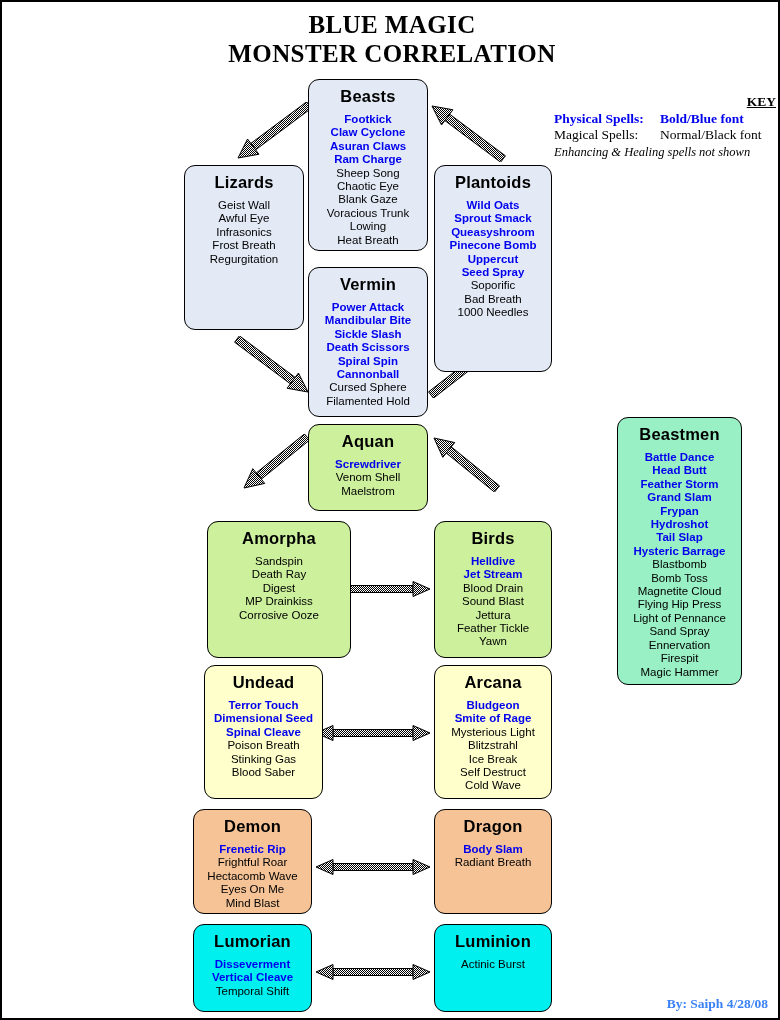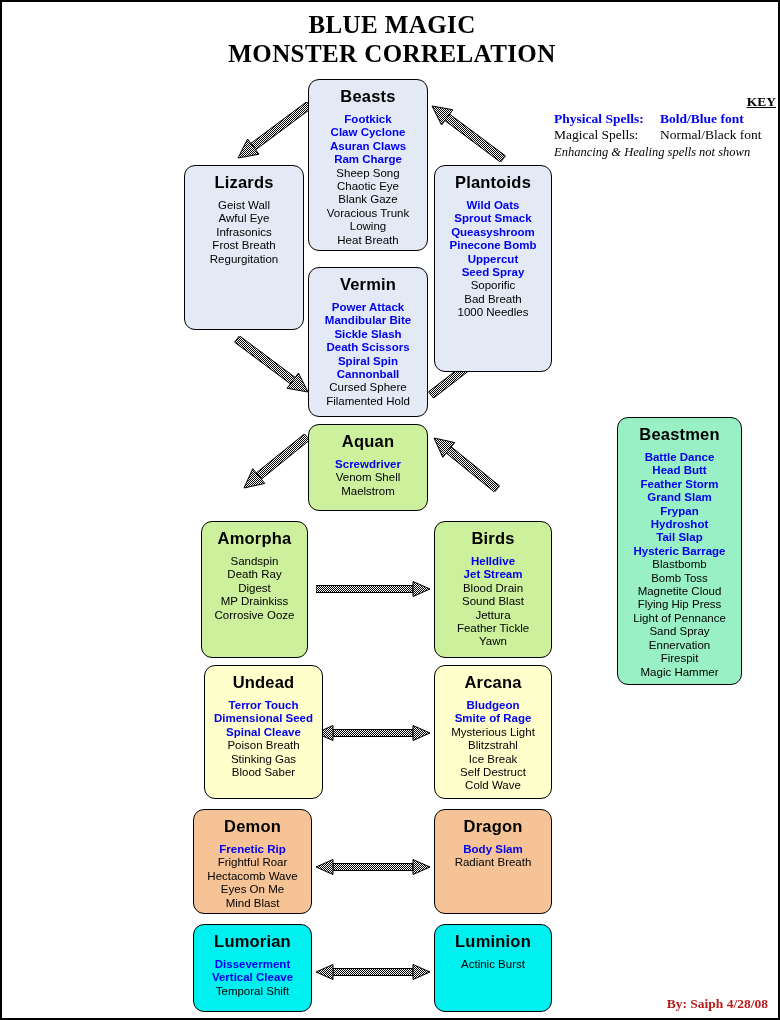--- a/index.html
+++ b/index.html
@@ -65,21 +65,21 @@
   .spell{white-space:nowrap;}
   .spell.phys{color:#0000ee;font-weight:bold;}
   
   
   .arrow{position:absolute;}
   .arrow svg{display:block;}
   
   .footer{
     position:absolute;right:10px;bottom:6px;
     font-family:"Liberation Serif", serif;
-    font-weight:bold;font-size:13.5px;color:#b91c1c;
+    font-weight:bold;font-size:13.5px;color:#3b82f6;
   }
 </style>
 </head>
 <body>
 
 <div id="page">
 
   <div class="title">
     <div>BLUE MAGIC</div>
     <div class="title-l2">MONSTER CORRELATION</div>
@@ -288,21 +288,21 @@
         </div>
       </div>
       <div class="box" style="left: 306px; top: 422px; width: 120px; height: 87px; background: rgb(204, 240, 156); border-color: rgb(0, 0, 0);">
         <div class="box-title">Aquan</div>
         <div class="spells">
           <div class="spell phys">Screwdriver</div>
           <div class="spell mag">Venom Shell</div>
           <div class="spell mag">Maelstrom</div>
         </div>
       </div>
-      <div class="box" style="left: 199px; top: 519px; width: 107px; height: 137px; background: rgb(204, 240, 156); border-color: rgb(0, 0, 0);">
+      <div class="box" style="left: 205px; top: 519px; width: 144px; height: 137px; background: rgb(204, 240, 156); border-color: rgb(0, 0, 0);">
         <div class="box-title">Amorpha</div>
         <div class="spells">
           <div class="spell mag">Sandspin</div>
           <div class="spell mag">Death Ray</div>
           <div class="spell mag">Digest</div>
           <div class="spell mag">MP Drainkiss</div>
           <div class="spell mag">Corrosive Ooze</div>
         </div>
       </div>
       <div class="box" style="left: 432px; top: 519px; width: 118px; height: 137px; background: rgb(204, 240, 156); border-color: rgb(0, 0, 0);">

